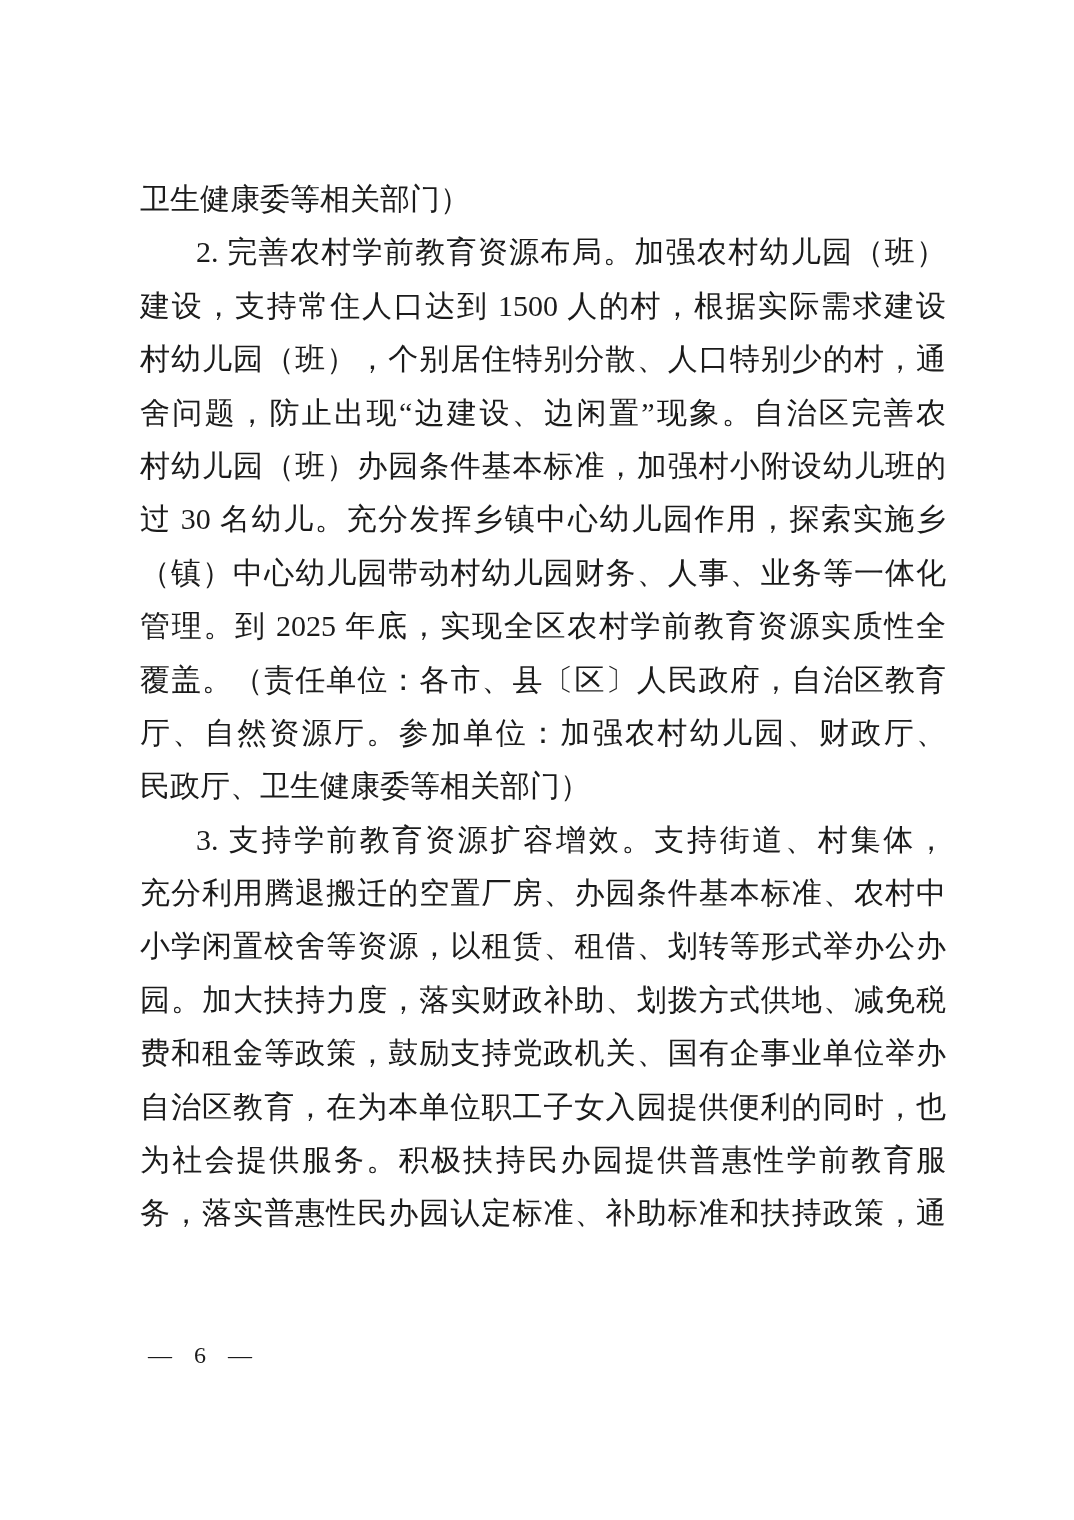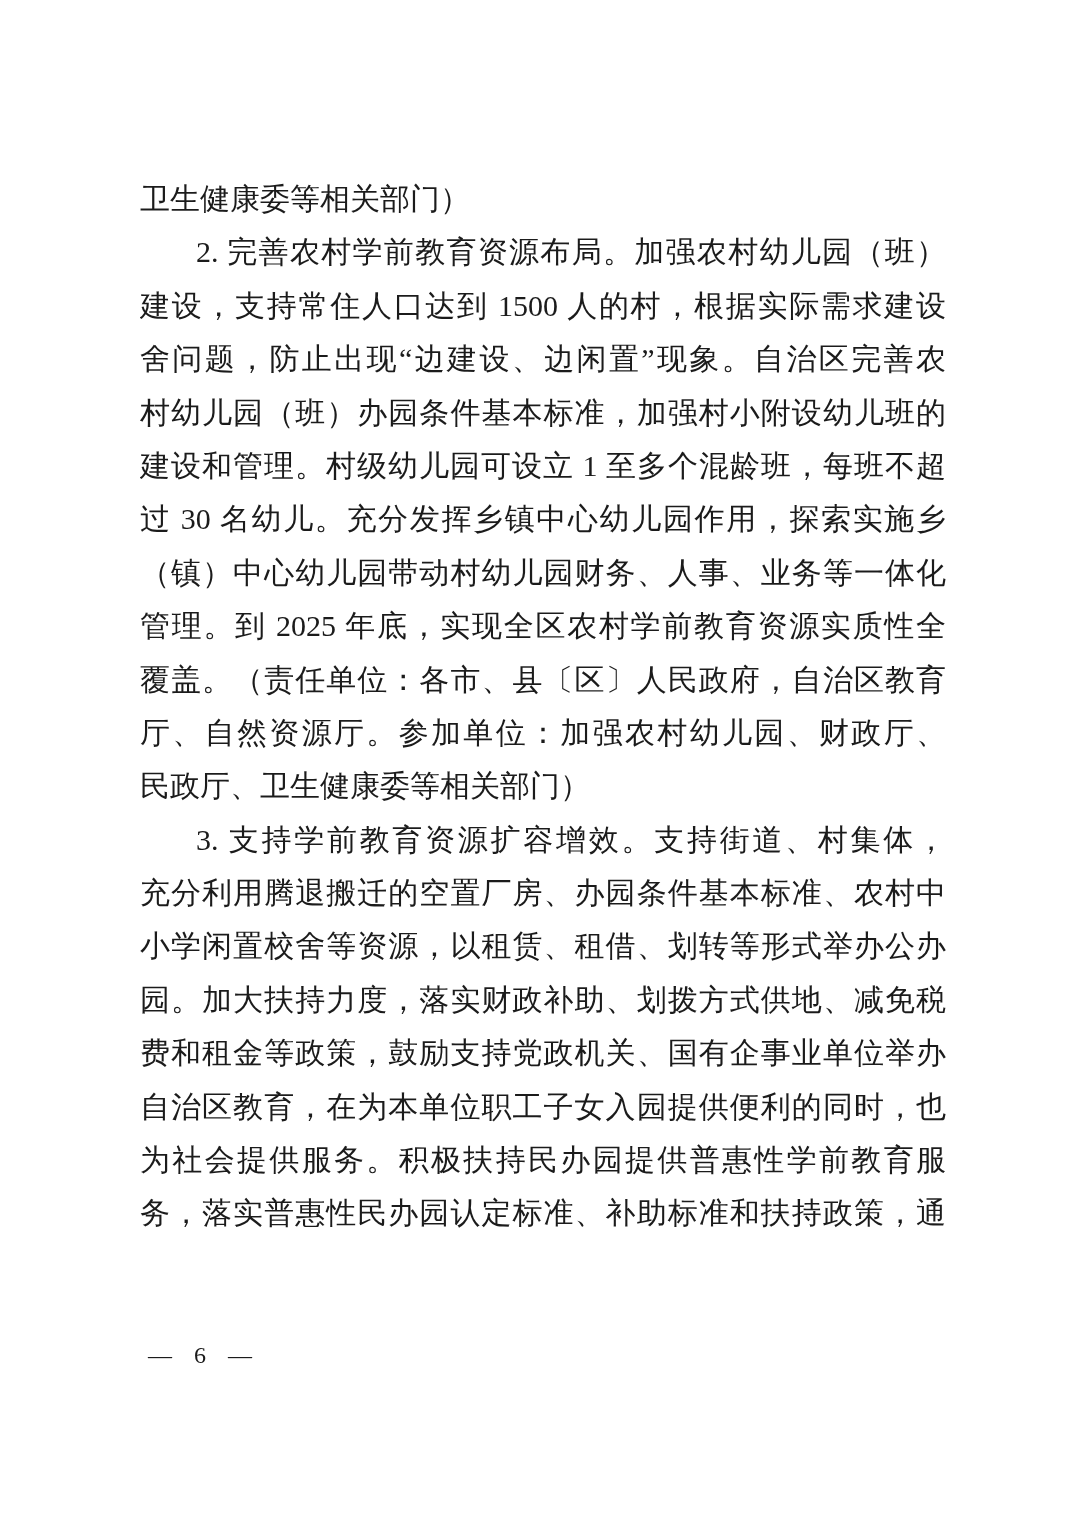--- a/index.html
+++ b/index.html
@@ -52,23 +52,23 @@
   }
 </style>
 </head>
 <body>
 
 <div class="page">
   <main class="content">
     <p class="line short">卫生健康委等相关部门）</p>
     <p class="line fill indent">2. 完善农村学前教育资源布局。加强农村幼儿园（班）</p>
     <p class="line fill">建设，支持常住人口达到 1500 人的村，根据实际需求建设</p>
+    <p class="line fill">村幼儿园（班），个别居住特别分散、人口特别少的村，通</p>
     <p class="line fill">舍问题，防止出现“边建设、边闲置”现象。自治区完善农</p>
     <p class="line fill">村幼儿园（班）办园条件基本标准，加强村小附设幼儿班的</p>
-    <p class="line fill">建设和管理。村级幼儿园可设立 1 至多个混龄班，每班不超</p>
     <p class="line fill">过 30 名幼儿。充分发挥乡镇中心幼儿园作用，探索实施乡</p>
     <p class="line fill">（镇）中心幼儿园带动村幼儿园财务、人事、业务等一体化</p>
     <p class="line fill">管理。到 2025 年底，实现全区农村学前教育资源实质性全</p>
     <p class="line fill">覆盖。（责任单位：各市、县〔区〕人民政府，自治区教育</p>
     <p class="line fill">厅、自然资源厅。参加单位：加强农村幼儿园、财政厅、</p>
     <p class="line short">民政厅、卫生健康委等相关部门）</p>
     <p class="line fill indent">3. 支持学前教育资源扩容增效。支持街道、村集体，</p>
     <p class="line fill">充分利用腾退搬迁的空置厂房、办园条件基本标准、农村中</p>
     <p class="line fill">小学闲置校舍等资源，以租赁、租借、划转等形式举办公办</p>
     <p class="line fill">园。加大扶持力度，落实财政补助、划拨方式供地、减免税</p>

